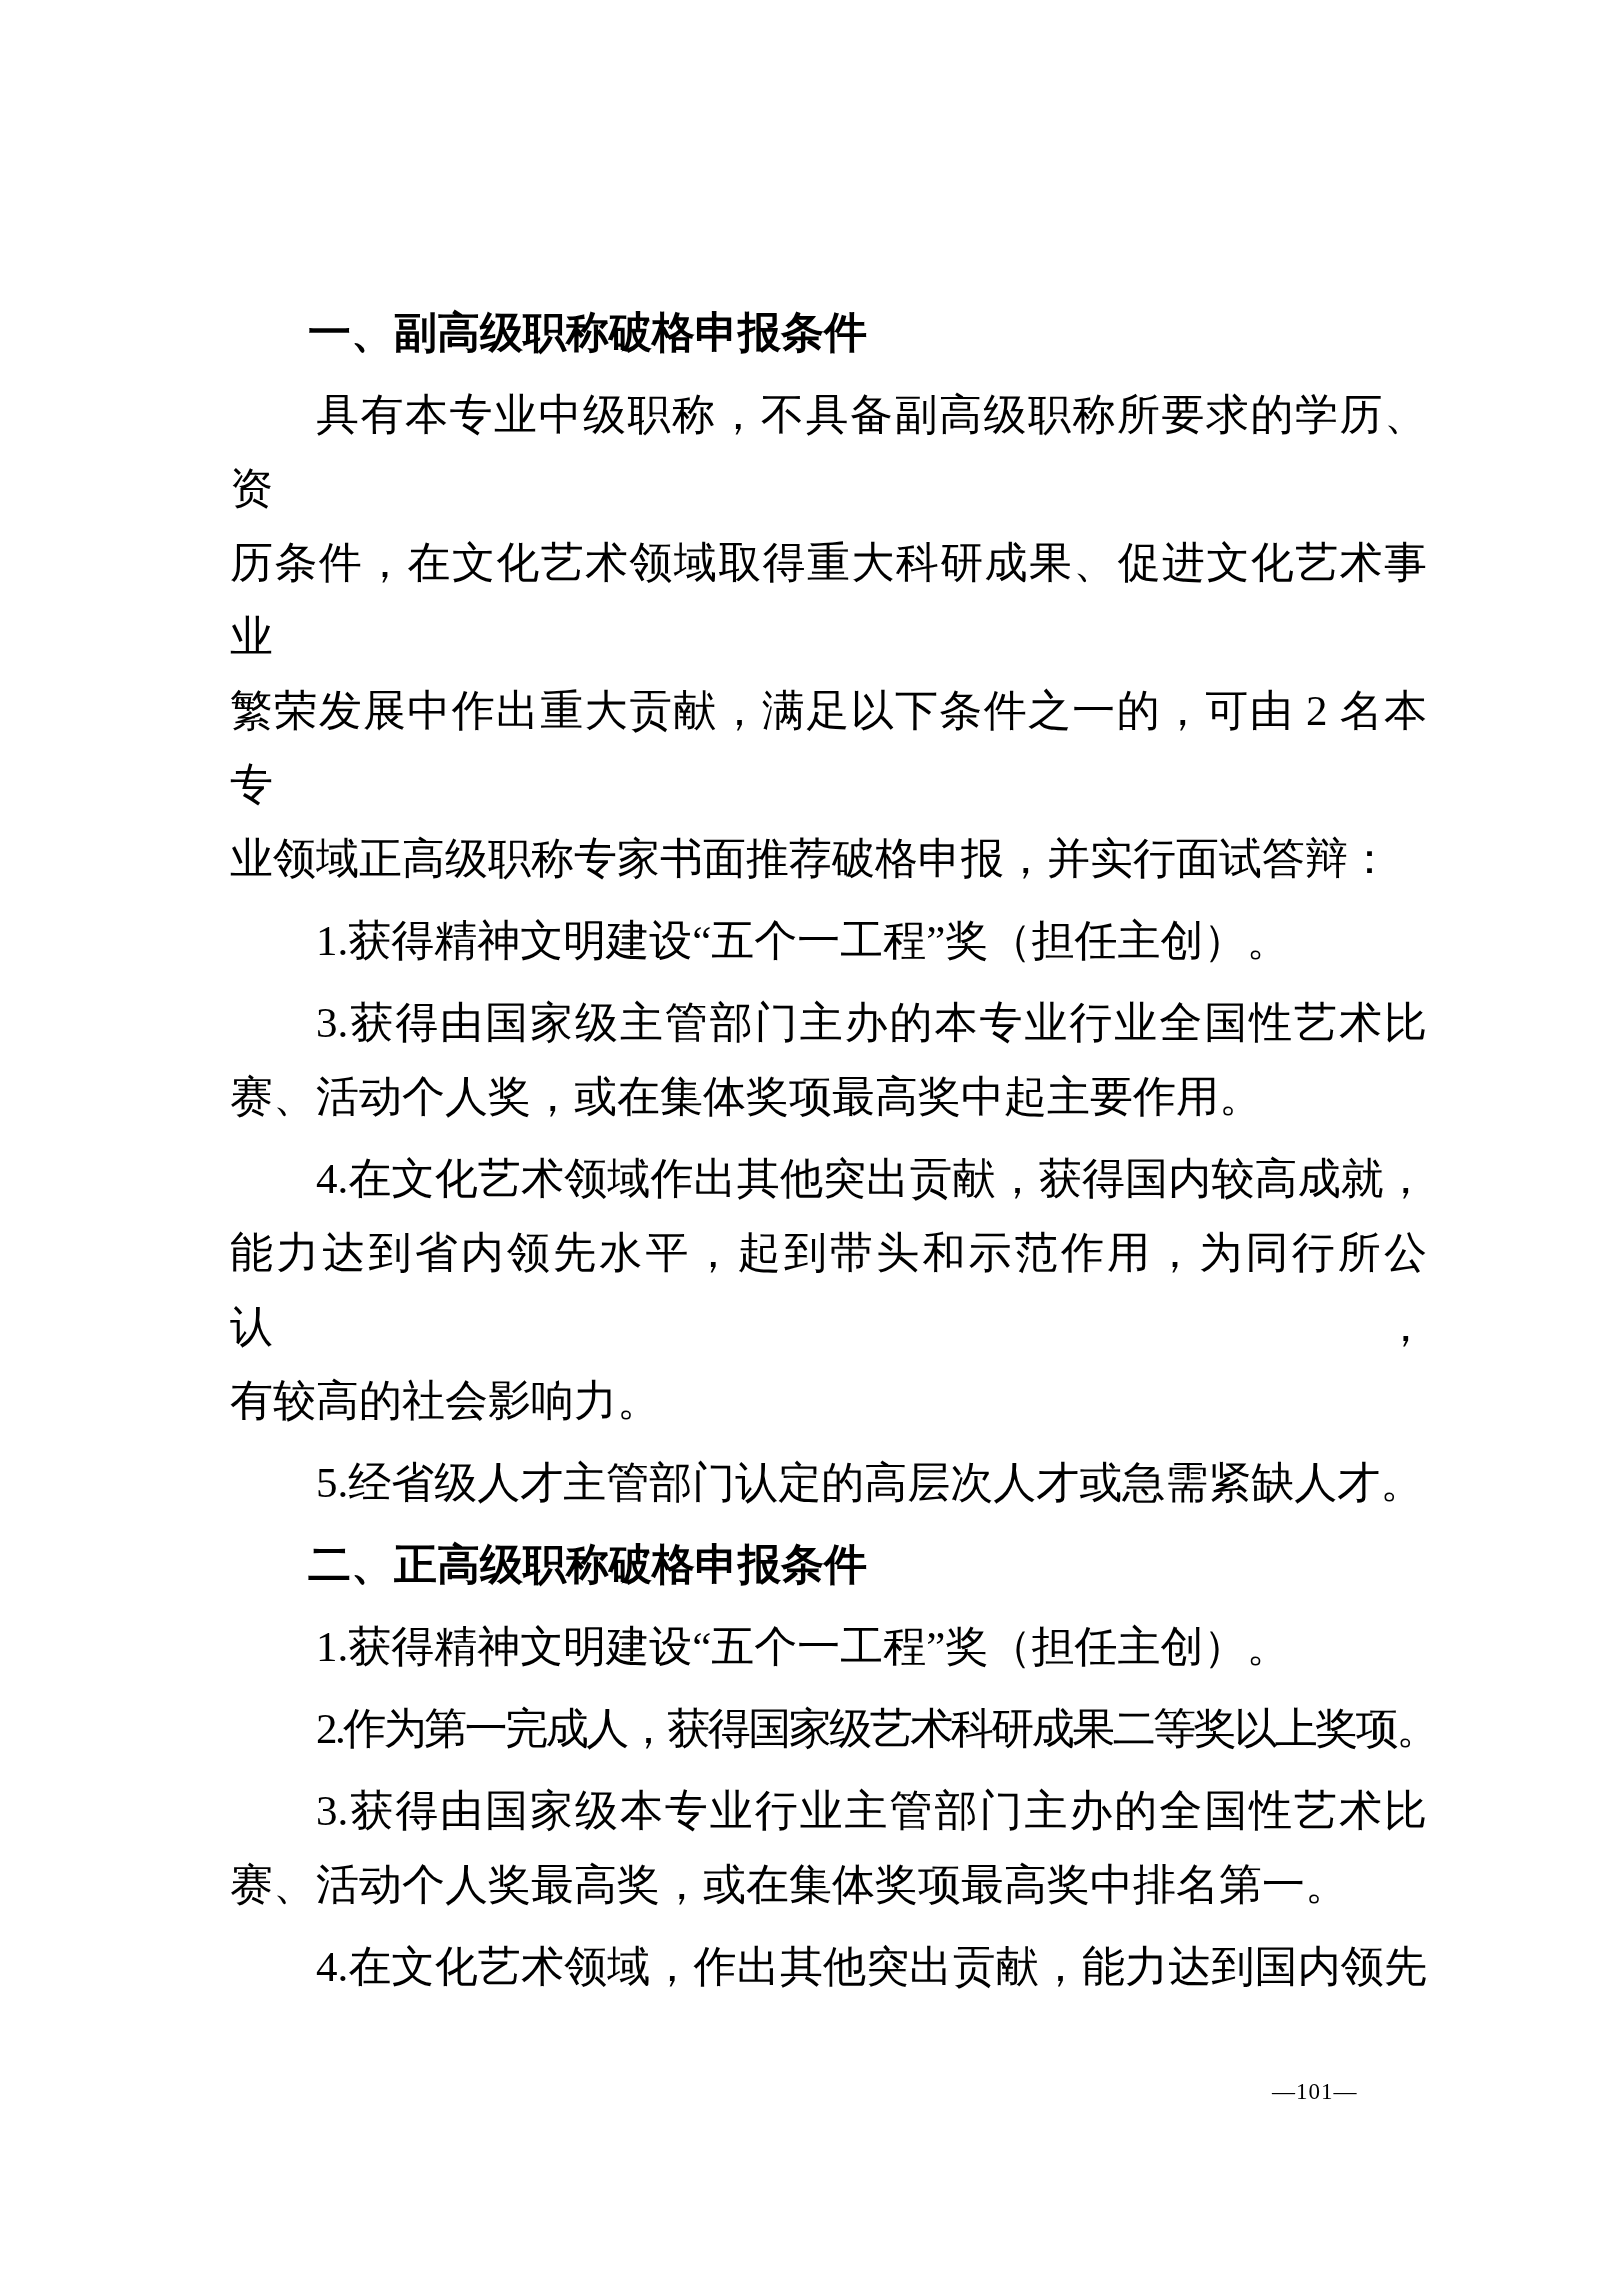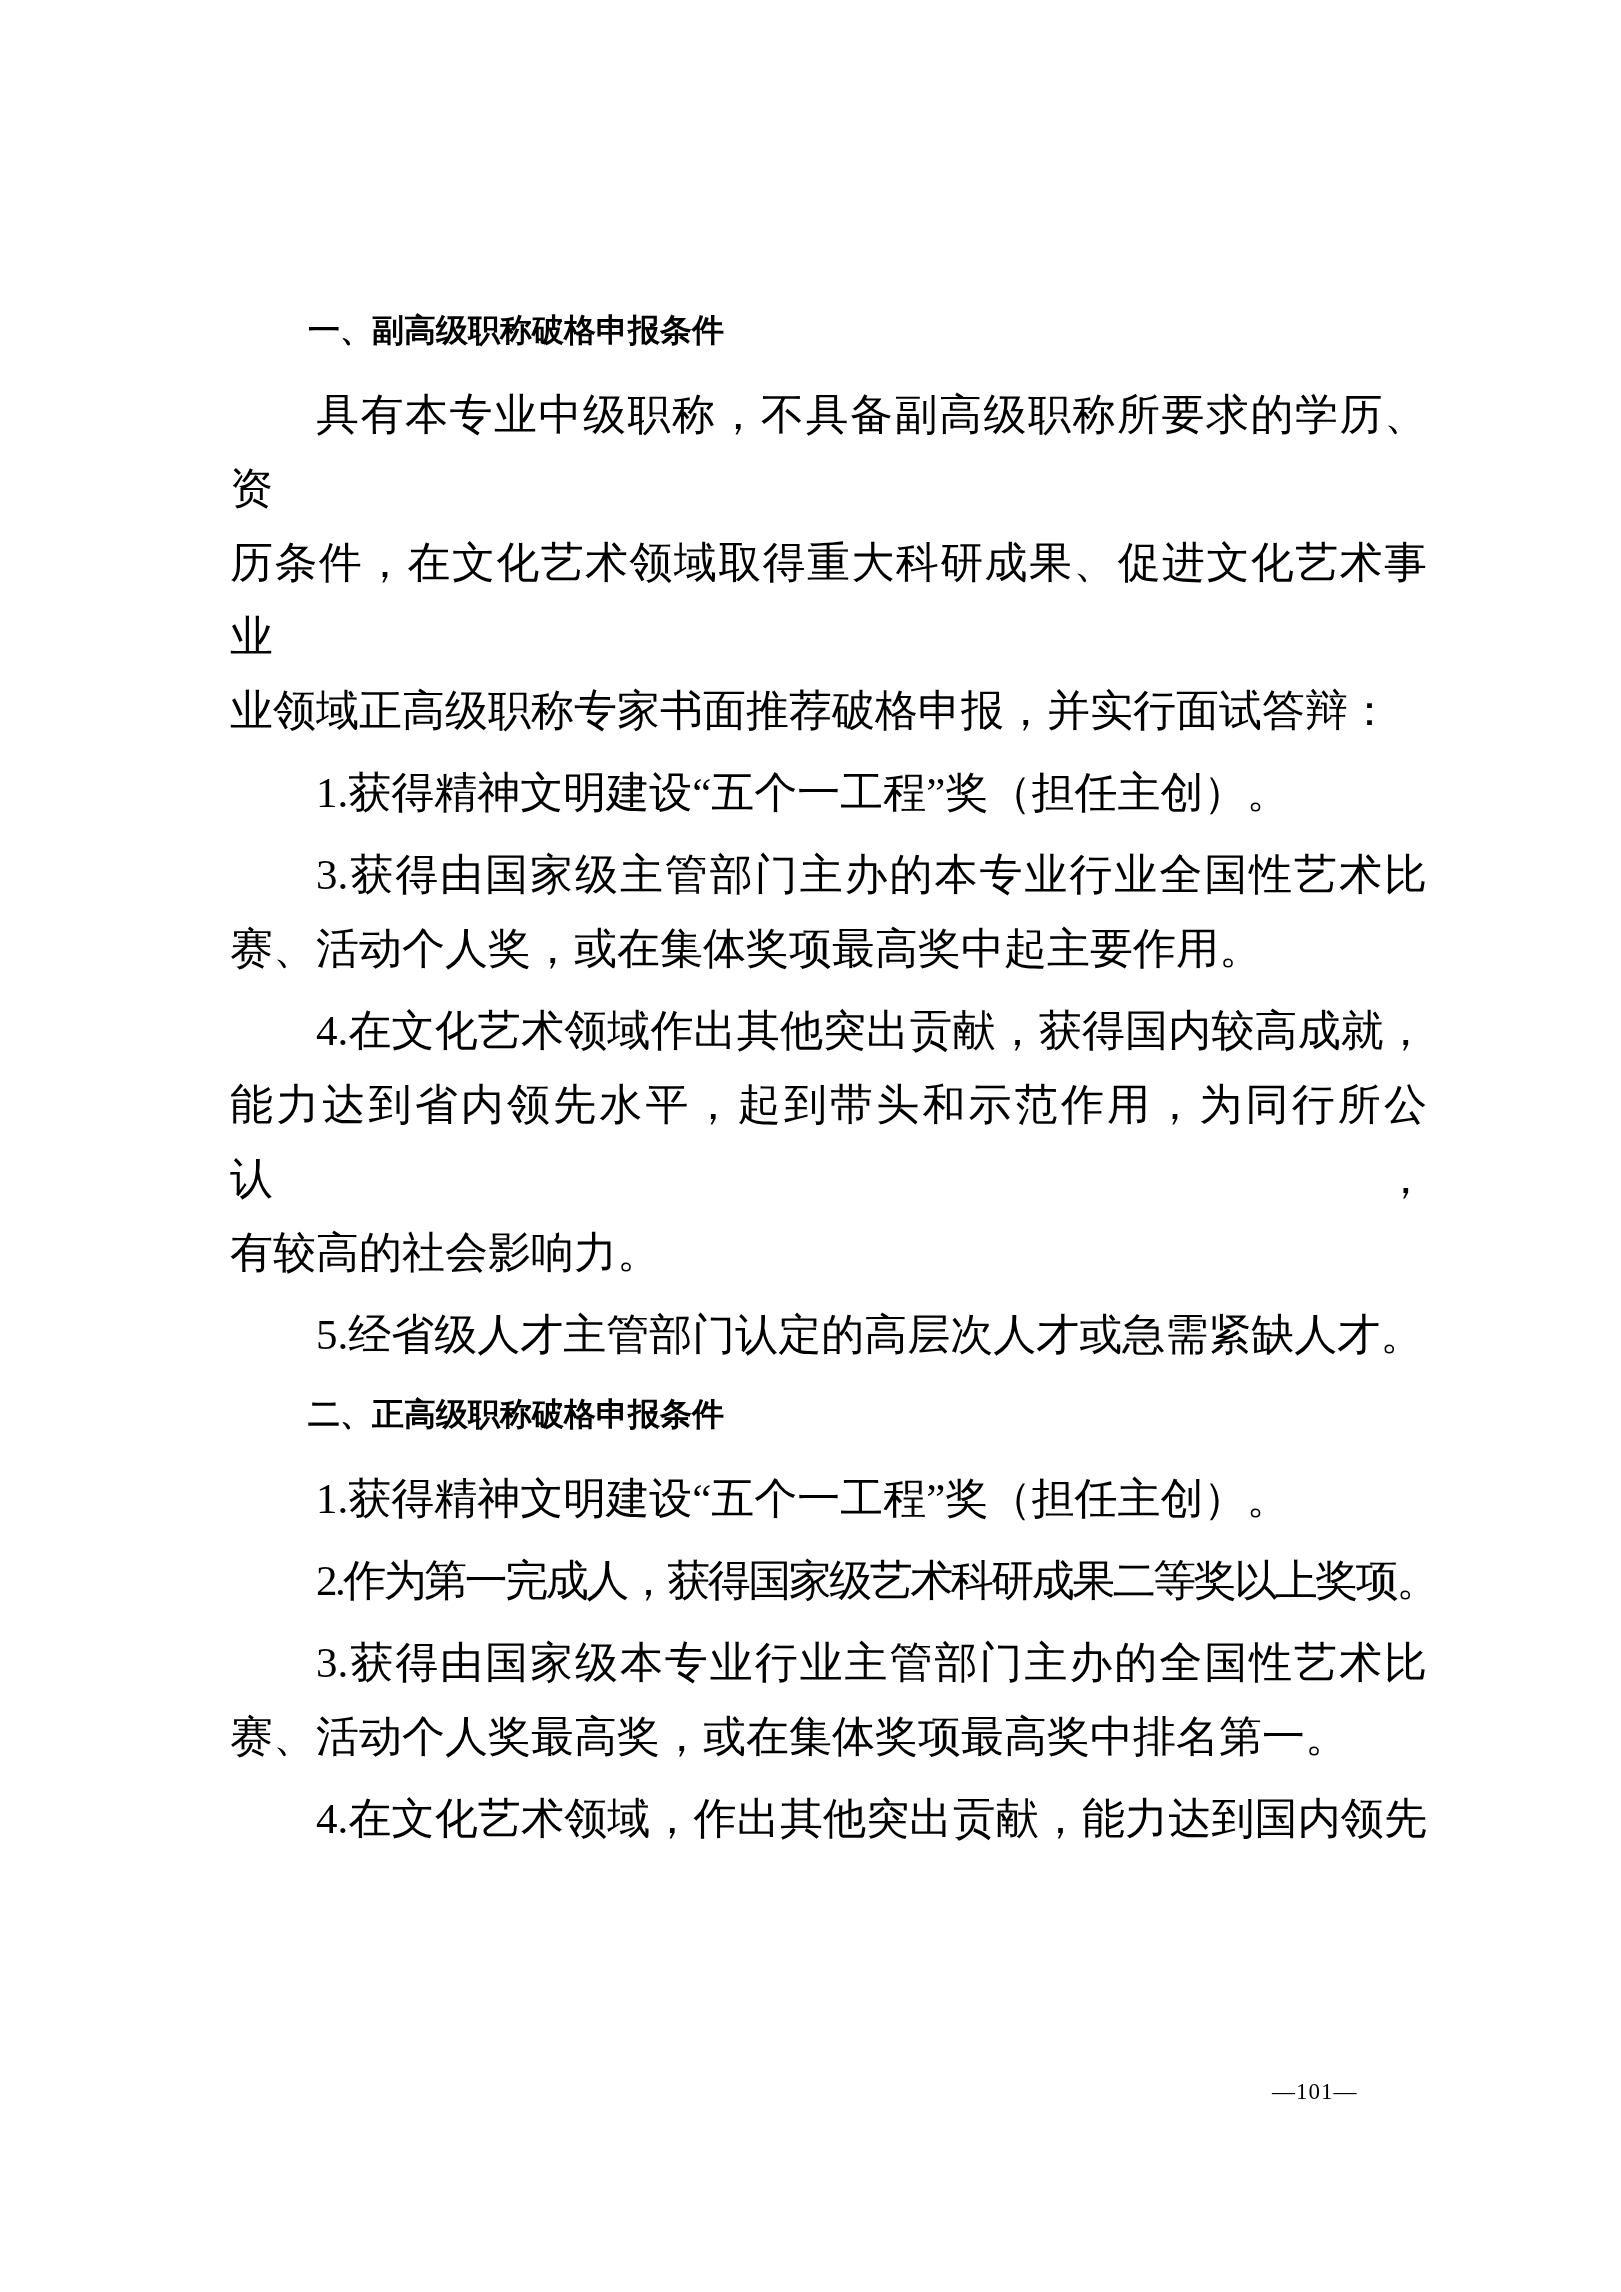--- a/index.html
+++ b/index.html
@@ -23,24 +23,24 @@
   }
   .ln {
     text-align: justify;
     line-break: strict;
     white-space: normal;
   }
   .ln.j { text-align-last: justify; }
   .ln.ind { text-indent: 86px; }
   .ln.tight { letter-spacing: -2.5px; white-space: nowrap; }
   .heading {
-    font-family: Liberation Mono, monospace;
+    font-family: Liberation Serif, serif;
     font-weight: bold;
     text-indent: 86px;
-    font-size: 32px;
+    font-size: 43px;
     line-height: 74px;
   }
   .para { margin: 8px; }
   .page-number {
     position: absolute;
     left: 1272px;
     top: 2070px;
     font-size: 23px;
     line-height: 43px;
     letter-spacing: 1px;
@@ -52,20 +52,21 @@
 <body>
 
 <div class="page">
   <div class="content">
 
     <div class="heading">一、副高级职称破格申报条件</div>
 
     <div class="para">
       <div class="ln ind j">具有本专业中级职称，不具备副高级职称所要求的学历、资</div>
       <div class="ln j">历条件，在文化艺术领域取得重大科研成果、促进文化艺术事业</div>
+      <div class="ln j">繁荣发展中作出重大贡献，满足以下条件之一的，可由 2 名本专</div>
       <div class="ln">业领域正高级职称专家书面推荐破格申报，并实行面试答辩：</div>
     </div>
 
     <div class="para">
       <div class="ln ind">1.获得精神文明建设“五个一工程”奖（担任主创）。</div>
     </div>
 
 
     <div class="para">
       <div class="ln ind j">3.获得由国家级主管部门主办的本专业行业全国性艺术比</div>

